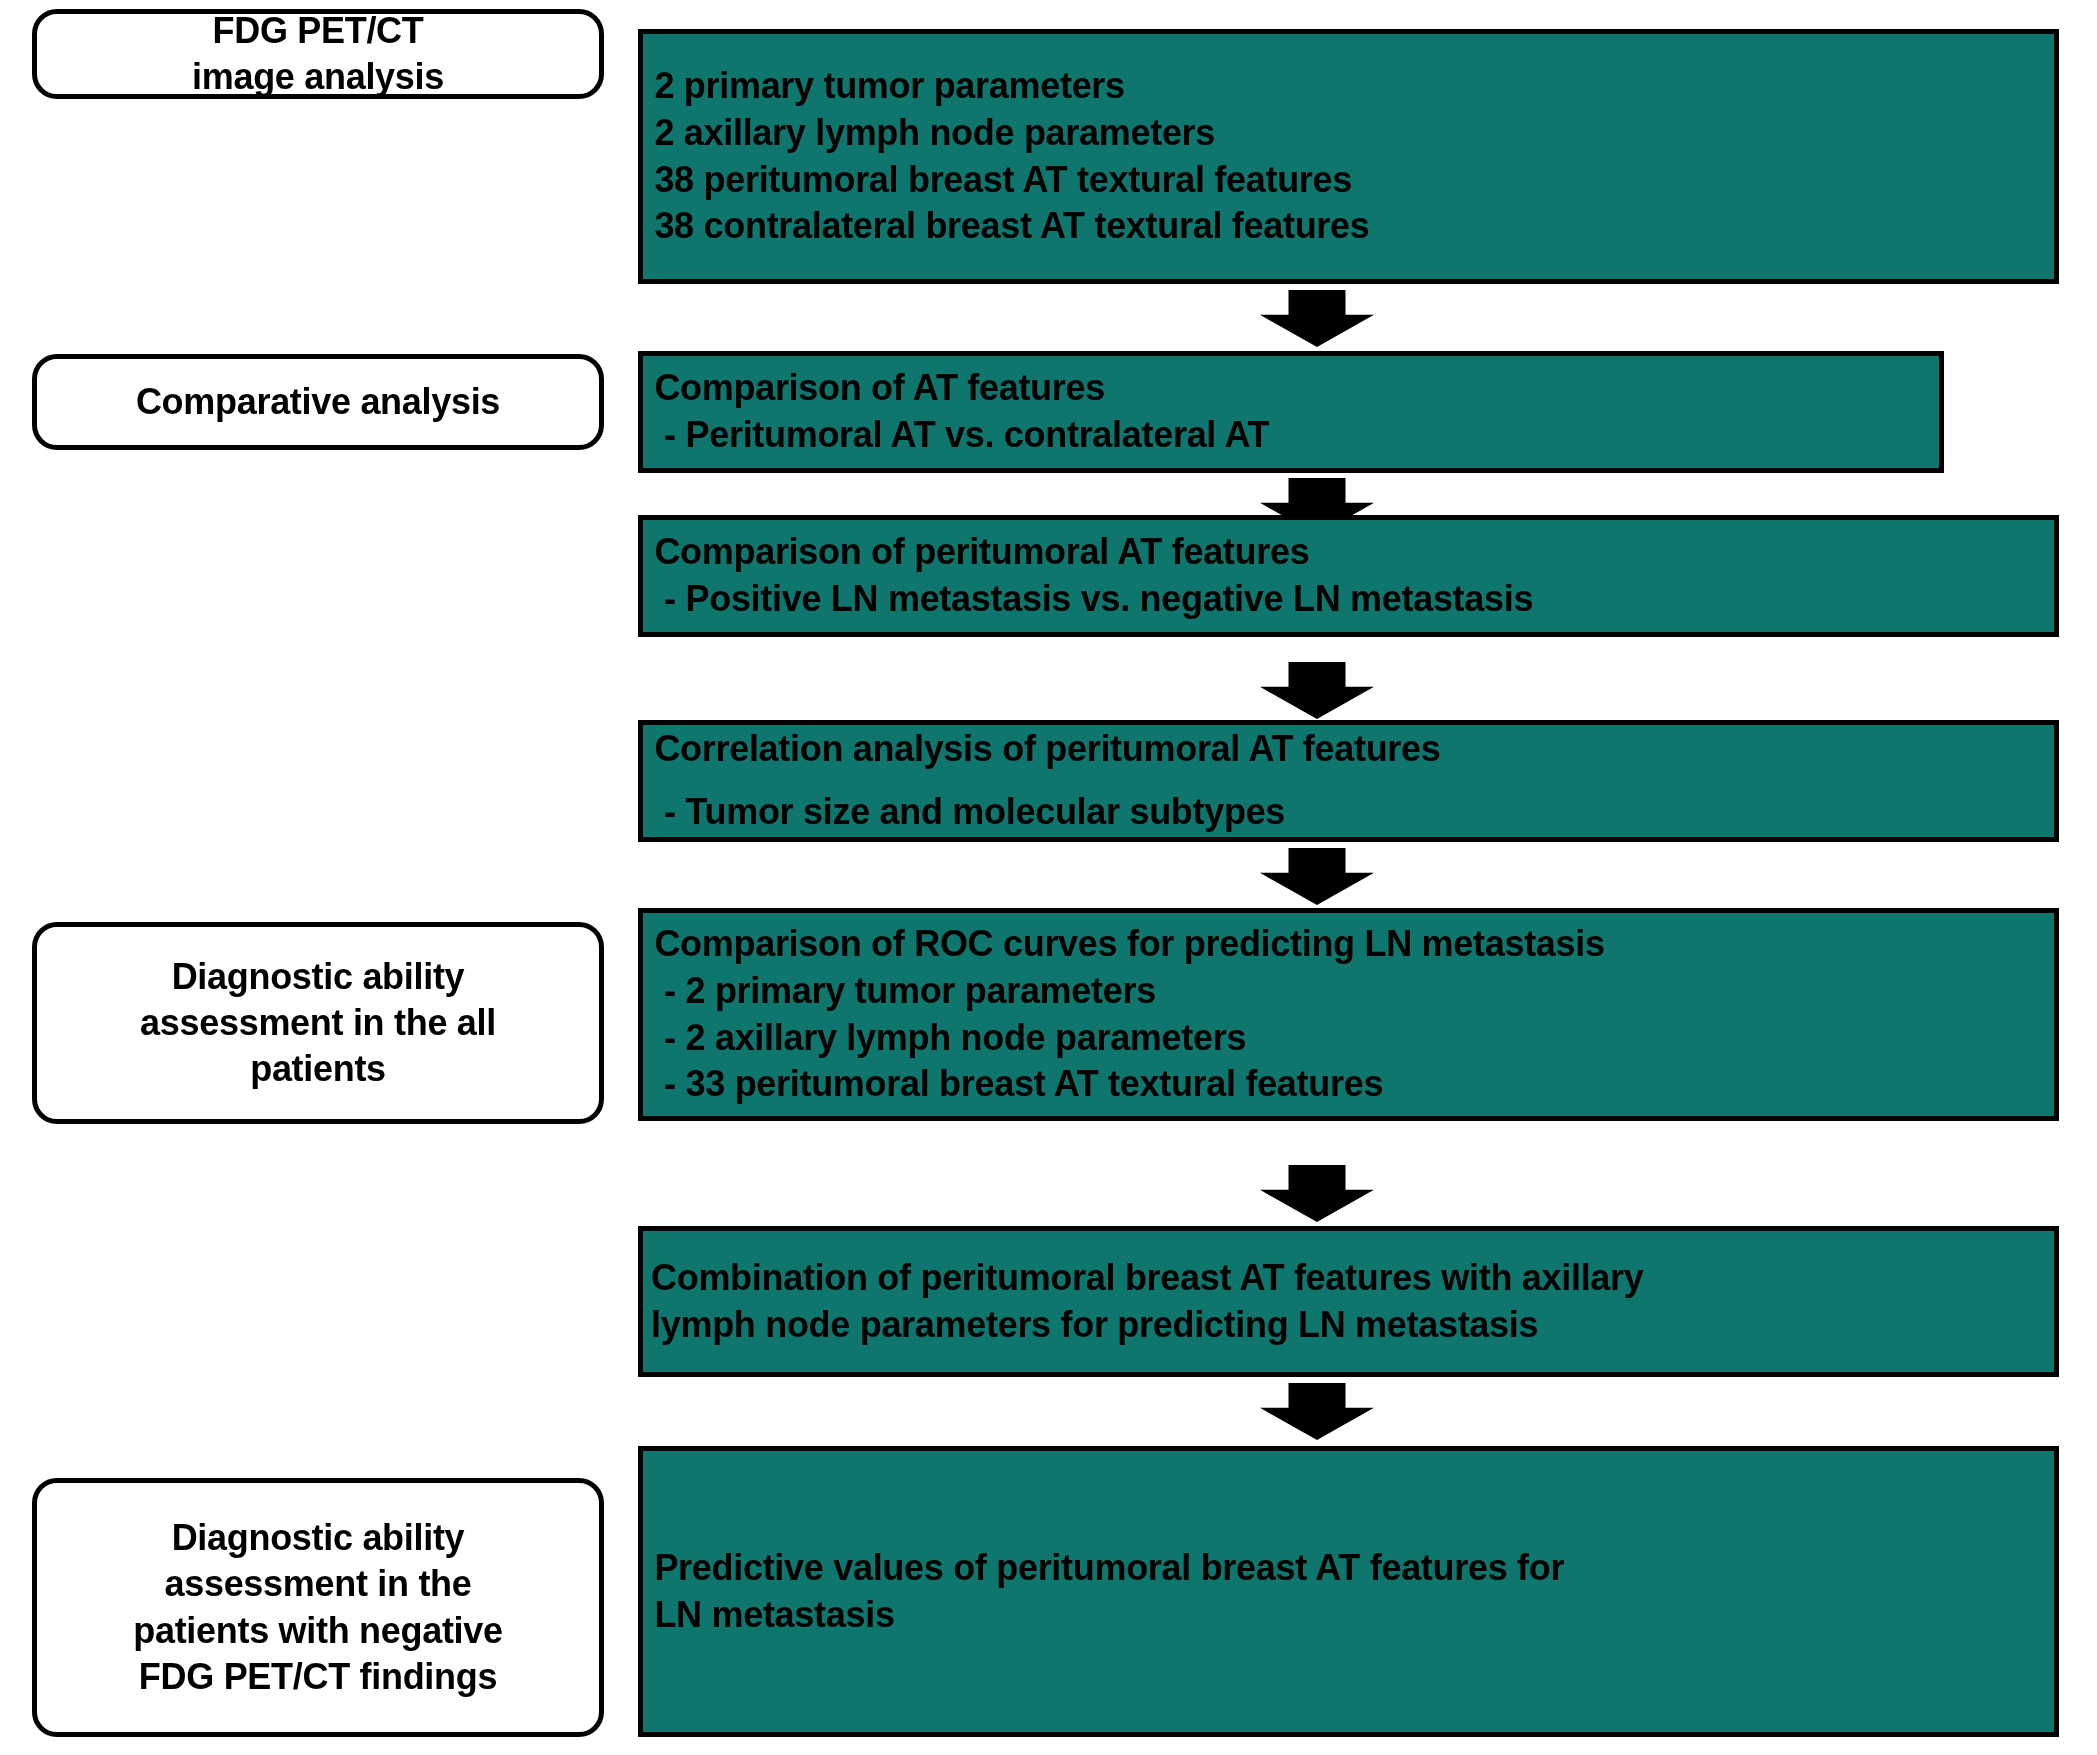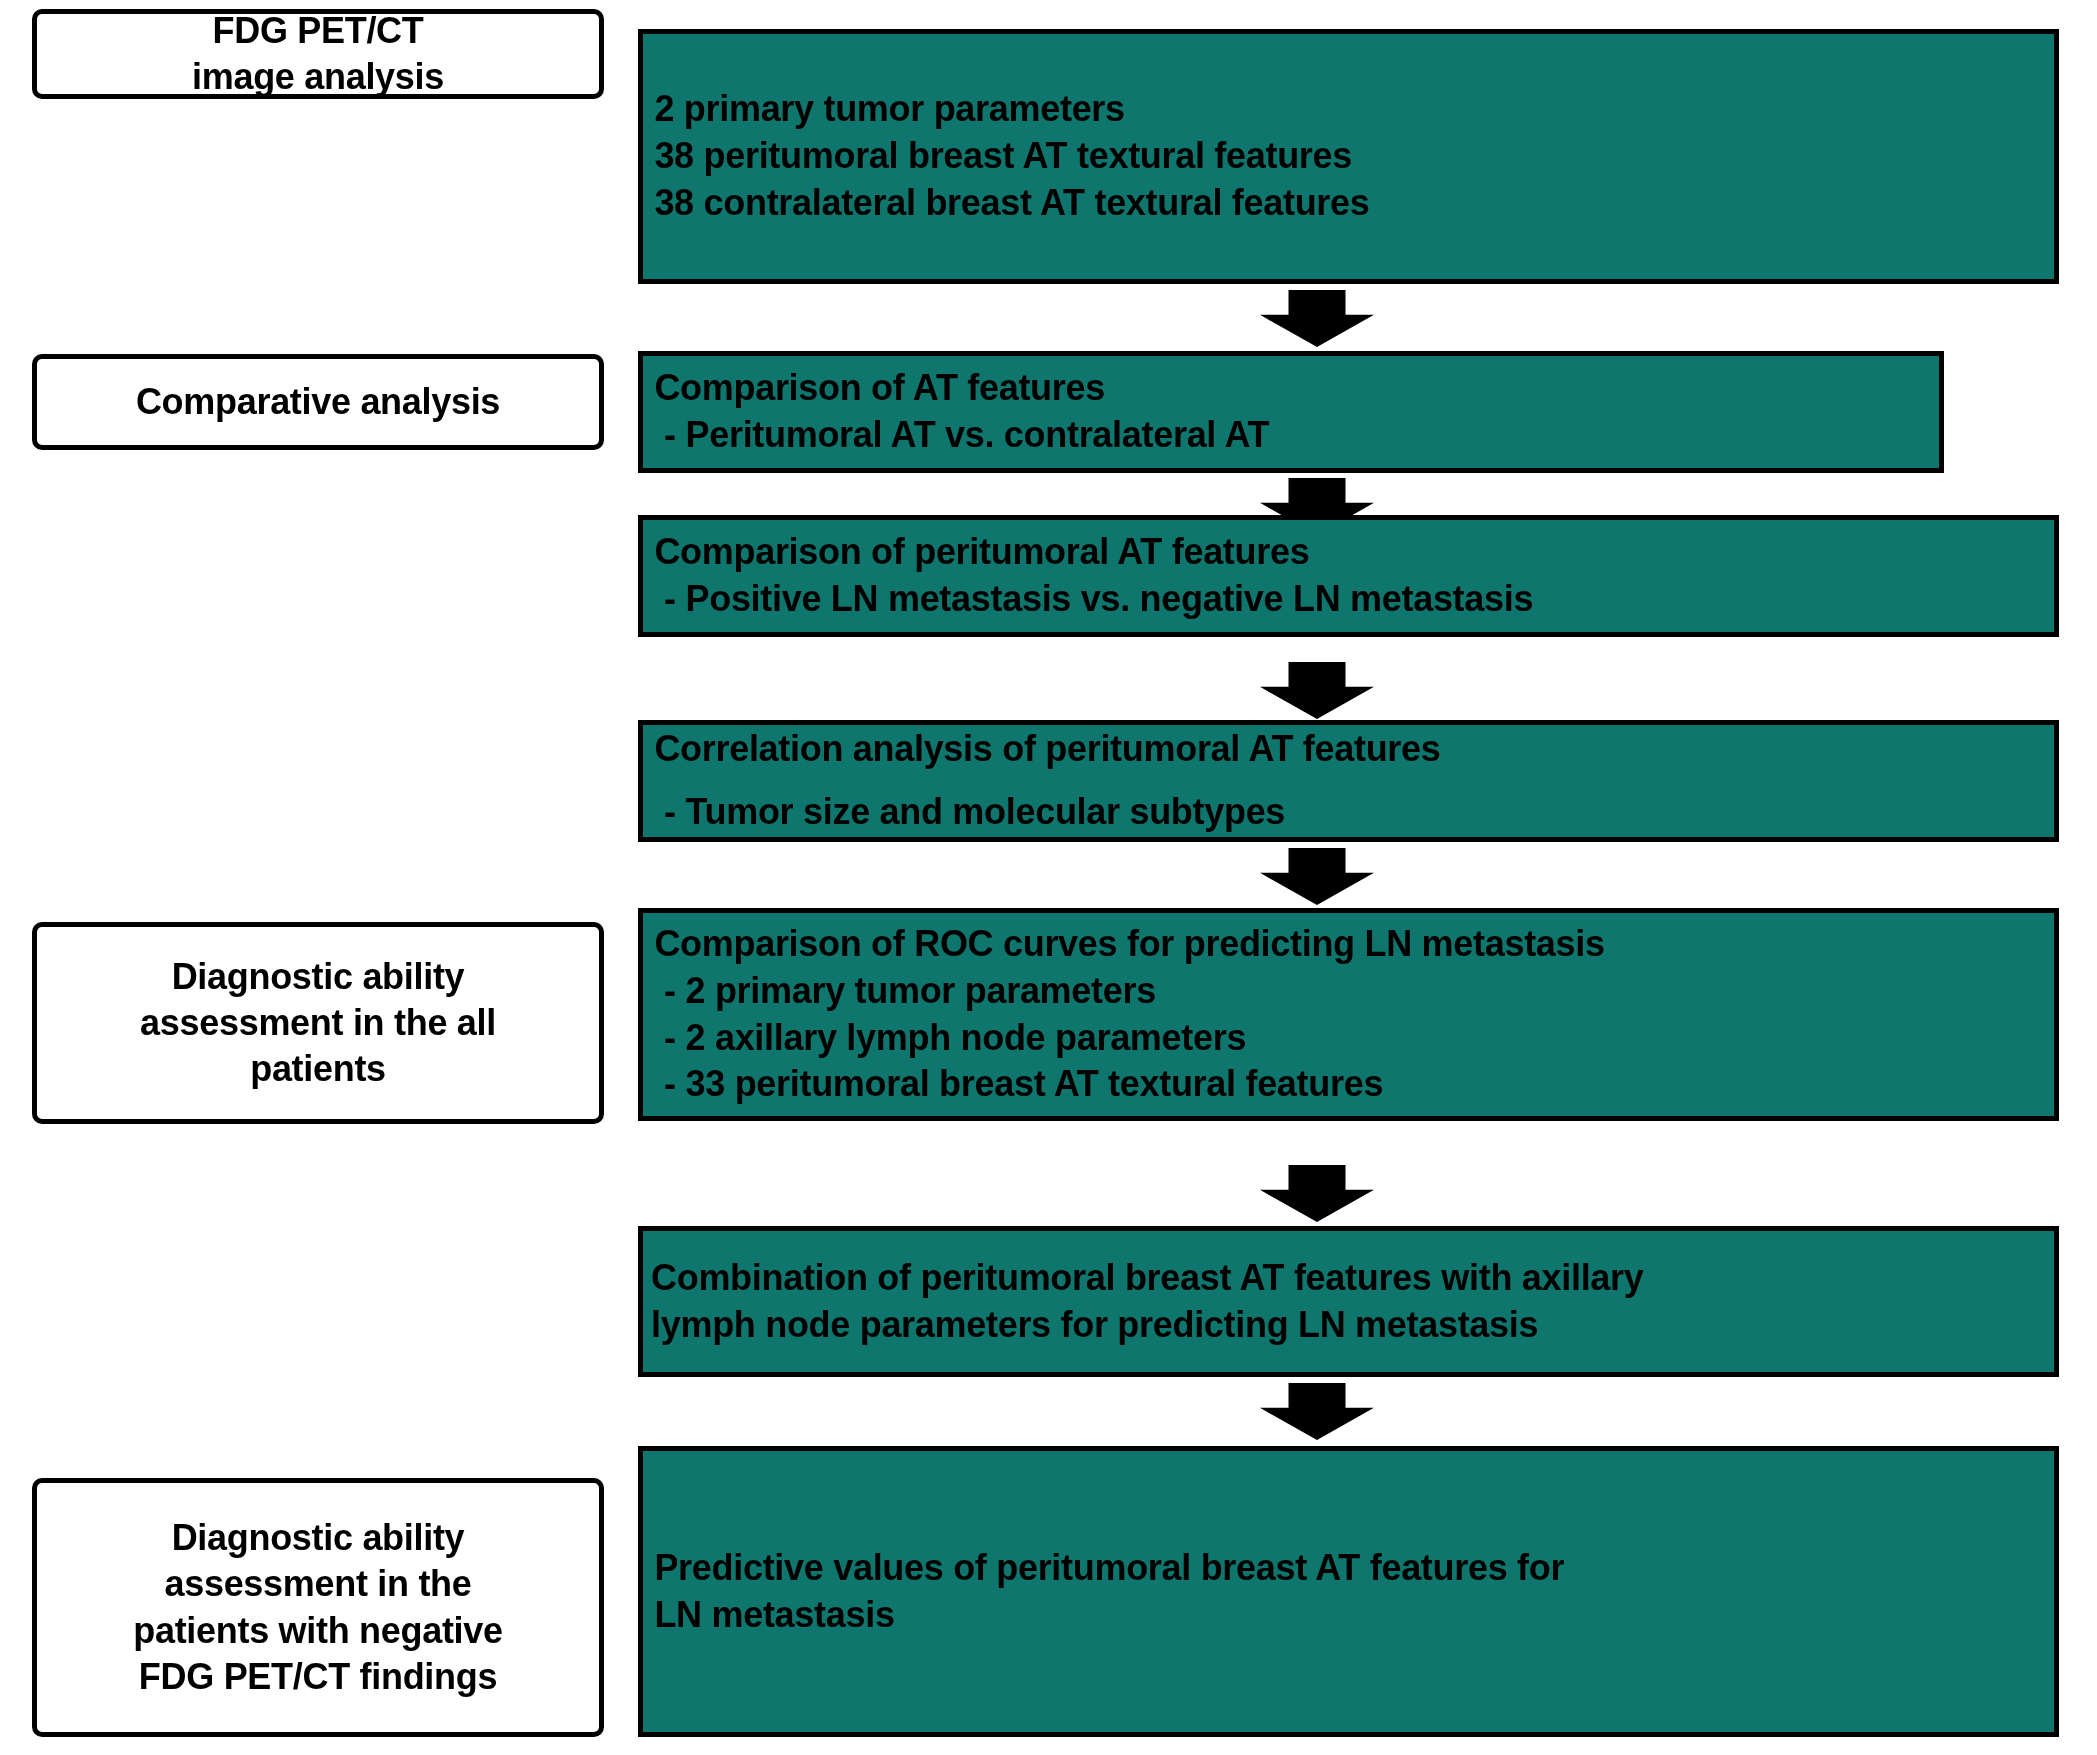--- a/index.html
+++ b/index.html
@@ -8,21 +8,21 @@
     font-family:"Liberation Sans","DejaVu Sans",sans-serif;
     -webkit-font-smoothing:antialiased;
   }
   #stage{position:relative;width:2097px;height:1755px;overflow:hidden;background:#fff;}
 
   
   .stage-box{
     position:absolute;
     box-sizing:border-box;
     border:5.7px solid #000;
-    border-radius:10px;
+    border-radius:25px;
     background:#fff;
     display:flex;
     align-items:center;
     justify-content:center;
     text-align:center;
     color:#000;
     font-weight:700;
     font-size:36px;
     line-height:1.28;
     font-stretch:condensed;
@@ -76,20 +76,21 @@
 
   <div class="stage-box" style="left:32px;top:1478px;width:572px;height:259px;">
     <span class="txt">Diagnostic ability
 assessment in the
 patients with negative
 FDG PET/CT findings</span>
   </div>
 
   <div class="content-box" style="left:638px;top:29px;width:1421px;height:255px;">
     <span class="line">2 primary tumor parameters</span>
+    <span class="line">2 axillary lymph node parameters</span>
     <span class="line">38 peritumoral breast AT textural features</span>
     <span class="line">38 contralateral breast AT textural features</span>
   </div>
 
   <div class="arrow" style="left:1260px;top:290px;width:114px;height:57px;">
     <svg width="114" height="57" viewBox="0 0 220 110" aria-hidden="true">
       <polygon points="55,0 165,0 165,48 220,48 110,110 0,48 55,48" fill="#000"></polygon>
     </svg>
   </div>
 

